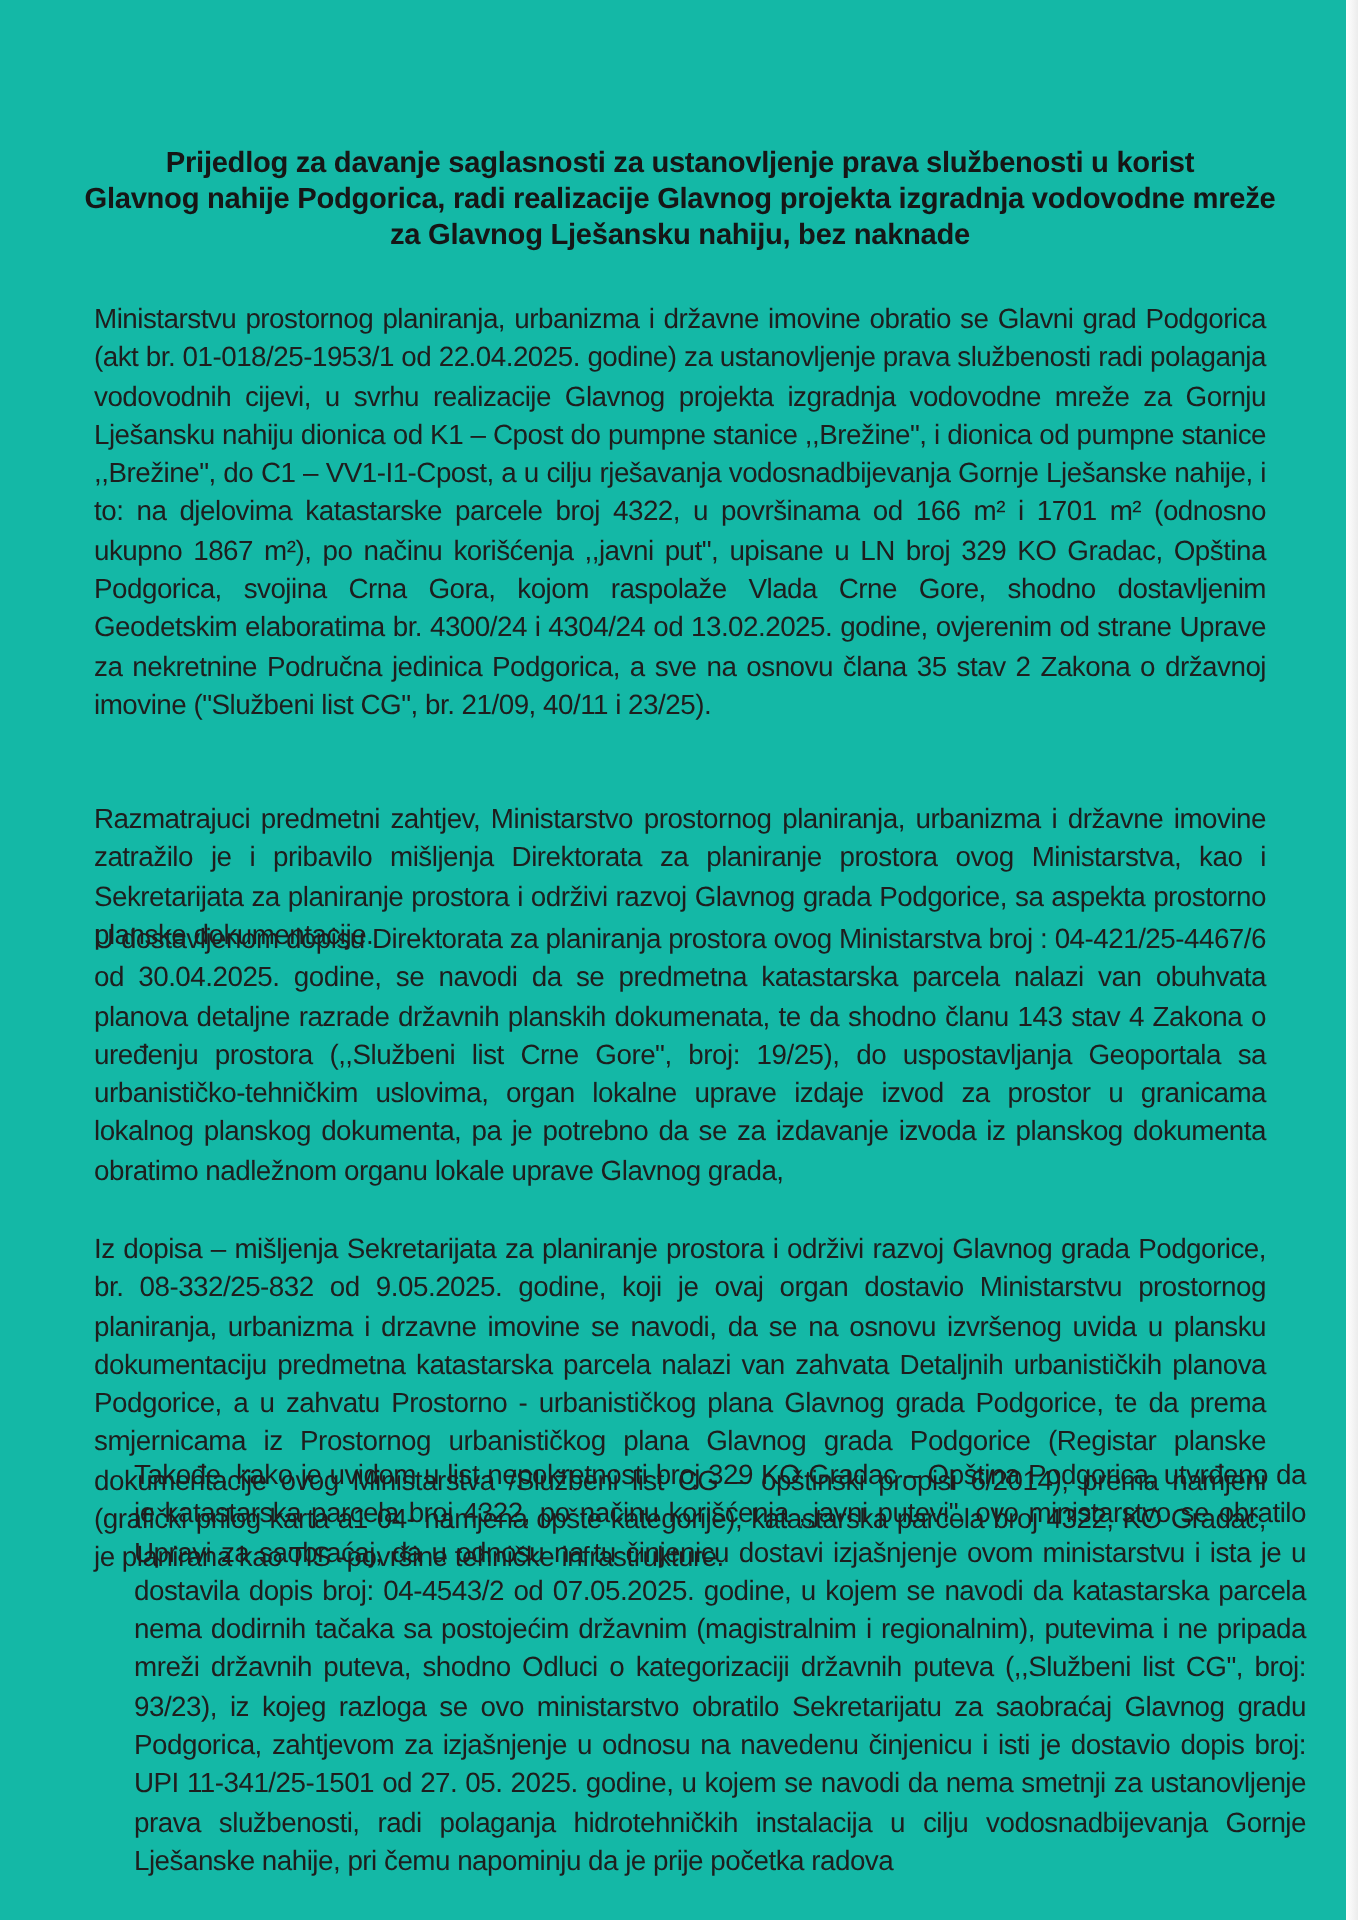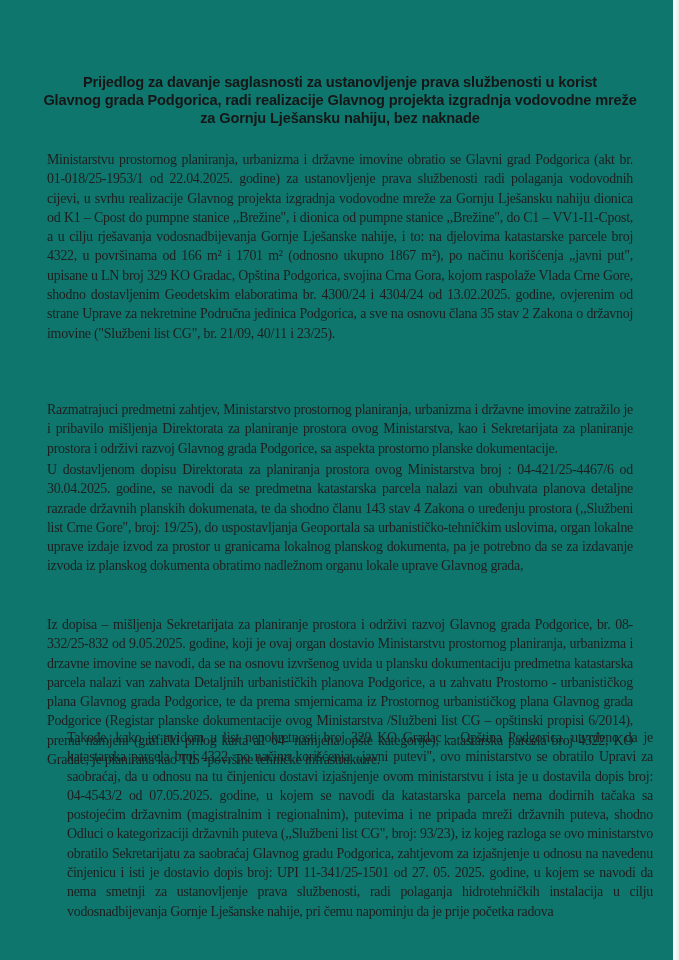--- a/index.html
+++ b/index.html
@@ -13,21 +13,21 @@
       overflow: hidden;
       position: relative;
       font-family: "Liberation Sans", "DejaVu Sans", sans-serif;
       color: #1c1c1c;
     }
     .page {
       position: absolute;
       left: 0; top: 0;
       width: 679px;
       height: 960px;
-      background: #0f766e;
+      background: #14b8a6;
     }
     .right-edge {
       position: absolute;
       right: 0; top: 0;
       width: 6px; height: 960px;
       background: linear-gradient(to right, #ffffff, #ececec);
     }
     .title {
       position: absolute;
       left: 40px;
@@ -43,41 +43,40 @@
     .title-line { display: block; white-space: nowrap; }
     .body {
       position: absolute;
       left: 47px;
       width: 586px;
       font-size: 13.9px;
       line-height: 19.3px;
       text-align: justify;
       letter-spacing: -0.25px;
       color: #1e1e1e;
-      font-family: Liberation Serif, serif;
     }
     .para {
       margin: 0;
     }
     #p1 { top: 150px; }
     #p2 { top: 373px; margin-top: 27px; }
     #p3 { top: 460px; }
     #p4 { top: 615px; }
     #p5 { top: 728px; margin-left: 20px; }
   </style>
 </head>
 <body>
 
 <div class="page">
   <div class="right-edge"></div>
 
   <div class="title">
     <span class="title-line">Prijedlog za davanje saglasnosti za ustanovljenje prava službenosti u korist</span>
-    <span class="title-line">Glavnog grada Podgorica, radi realizacije Glavnog projekta izgradnja vodovodne mreže</span>
-    <span class="title-line">za Gornju Lješansku nahiju, bez naknade</span>
+    <span class="title-line">Glavnog nahije Podgorica, radi realizacije Glavnog projekta izgradnja vodovodne mreže</span>
+    <span class="title-line">za Glavnog Lješansku nahiju, bez naknade</span>
   </div>
 
   <p id="p1" class="body para">Ministarstvu prostornog planiranja, urbanizma i državne imovine obratio se Glavni grad Podgorica (akt br. 01-018/25-1953/1 od 22.04.2025. godine) za ustanovljenje prava službenosti radi polaganja vodovodnih cijevi, u svrhu realizacije Glavnog projekta izgradnja vodovodne mreže za Gornju Lješansku nahiju dionica od K1 – Cpost do pumpne stanice ,,Brežine", i dionica od pumpne stanice ,,Brežine", do C1 – VV1-I1-Cpost, a u cilju rješavanja vodosnadbijevanja Gornje Lješanske nahije, i to: na djelovima katastarske  parcele broj 4322, u površinama od 166 m² i 1701 m² (odnosno ukupno 1867 m²), po načinu korišćenja ,,javni put", upisane u LN broj 329 KO Gradac, Opština Podgorica, svojina Crna Gora, kojom raspolaže Vlada Crne Gore, shodno dostavljenim Geodetskim elaboratima br. 4300/24 i 4304/24 od 13.02.2025. godine, ovjerenim od strane Uprave za nekretnine Područna jedinica Podgorica, a sve na osnovu člana 35 stav 2 Zakona o državnoj imovine ("Službeni list CG", br. 21/09, 40/11 i 23/25).</p>
   <p id="p2" class="body para">Razmatrajuci predmetni zahtjev, Ministarstvo prostornog planiranja, urbanizma i državne imovine zatražilo je i pribavilo mišljenja Direktorata za planiranje prostora ovog Ministarstva, kao i Sekretarijata za planiranje prostora i održivi razvoj Glavnog grada Podgorice, sa aspekta prostorno planske dokumentacije.</p>
   <p id="p3" class="body para">U dostavljenom dopisu Direktorata za planiranja prostora ovog Ministarstva broj : 04-421/25-4467/6 od 30.04.2025. godine, se navodi da se predmetna katastarska parcela nalazi van obuhvata planova detaljne razrade državnih planskih dokumenata, te da shodno članu  143 stav 4 Zakona o uređenju prostora (,,Službeni list Crne Gore", broj: 19/25), do uspostavljanja Geoportala sa urbanističko-tehničkim uslovima, organ lokalne uprave izdaje  izvod za prostor u granicama lokalnog planskog dokumenta, pa je potrebno da se za izdavanje izvoda iz planskog dokumenta obratimo nadležnom organu lokale uprave Glavnog grada,</p>
   <p id="p4" class="body para">Iz dopisa – mišljenja Sekretarijata za planiranje prostora i održivi razvoj Glavnog grada Podgorice, br. 08-332/25-832 od 9.05.2025. godine, koji je ovaj organ dostavio Ministarstvu prostornog planiranja, urbanizma i drzavne imovine se navodi, da se na osnovu izvršenog uvida u plansku dokumentaciju predmetna katastarska parcela nalazi van zahvata Detaljnih urbanističkih planova Podgorice, a u zahvatu Prostorno - urbanističkog plana Glavnog grada Podgorice, te da prema smjernicama iz Prostornog urbanističkog plana Glavnog grada Podgorice (Registar planske dokumentacije  ovog Ministarstva /Službeni list CG – opštinski propisi  6/2014), prema namjeni (grafički prilog karta a1 04- namjena opšte kategorije),  katastarska parcela  broj 4322, KO Gradac, je planirana kao TIS -površine tehničke infrastrukture.</p>
   <p id="p5" class="body para">Takođe, kako je uvidom u list nepokretnosti broj 329 KO Gradac – Opština Podgorica, utvrđeno da je katastarska parcela broj 4322, po načinu korišćenja ,,javni putevi", ovo ministarstvo se obratilo Upravi za saobraćaj, da u odnosu na tu činjenicu dostavi izjašnjenje ovom ministarstvu i ista je u dostavila dopis broj: 04-4543/2 od 07.05.2025. godine, u kojem se navodi da katastarska parcela nema  dodirnih tačaka sa postojećim državnim (magistralnim i regionalnim), putevima i ne pripada mreži državnih puteva, shodno Odluci o kategorizaciji državnih puteva (,,Službeni list CG", broj: 93/23), iz kojeg razloga se ovo ministarstvo obratilo Sekretarijatu za saobraćaj Glavnog gradu Podgorica, zahtjevom za izjašnjenje u odnosu na navedenu činjenicu i isti je dostavio dopis broj: UPI 11-341/25-1501 od 27. 05. 2025. godine, u kojem se navodi da nema smetnji za ustanovljenje prava službenosti, radi polaganja hidrotehničkih instalacija u cilju vodosnadbijevanja Gornje Lješanske nahije, pri čemu napominju da je prije početka radova</p>
 </div>
 
 </body></html>

